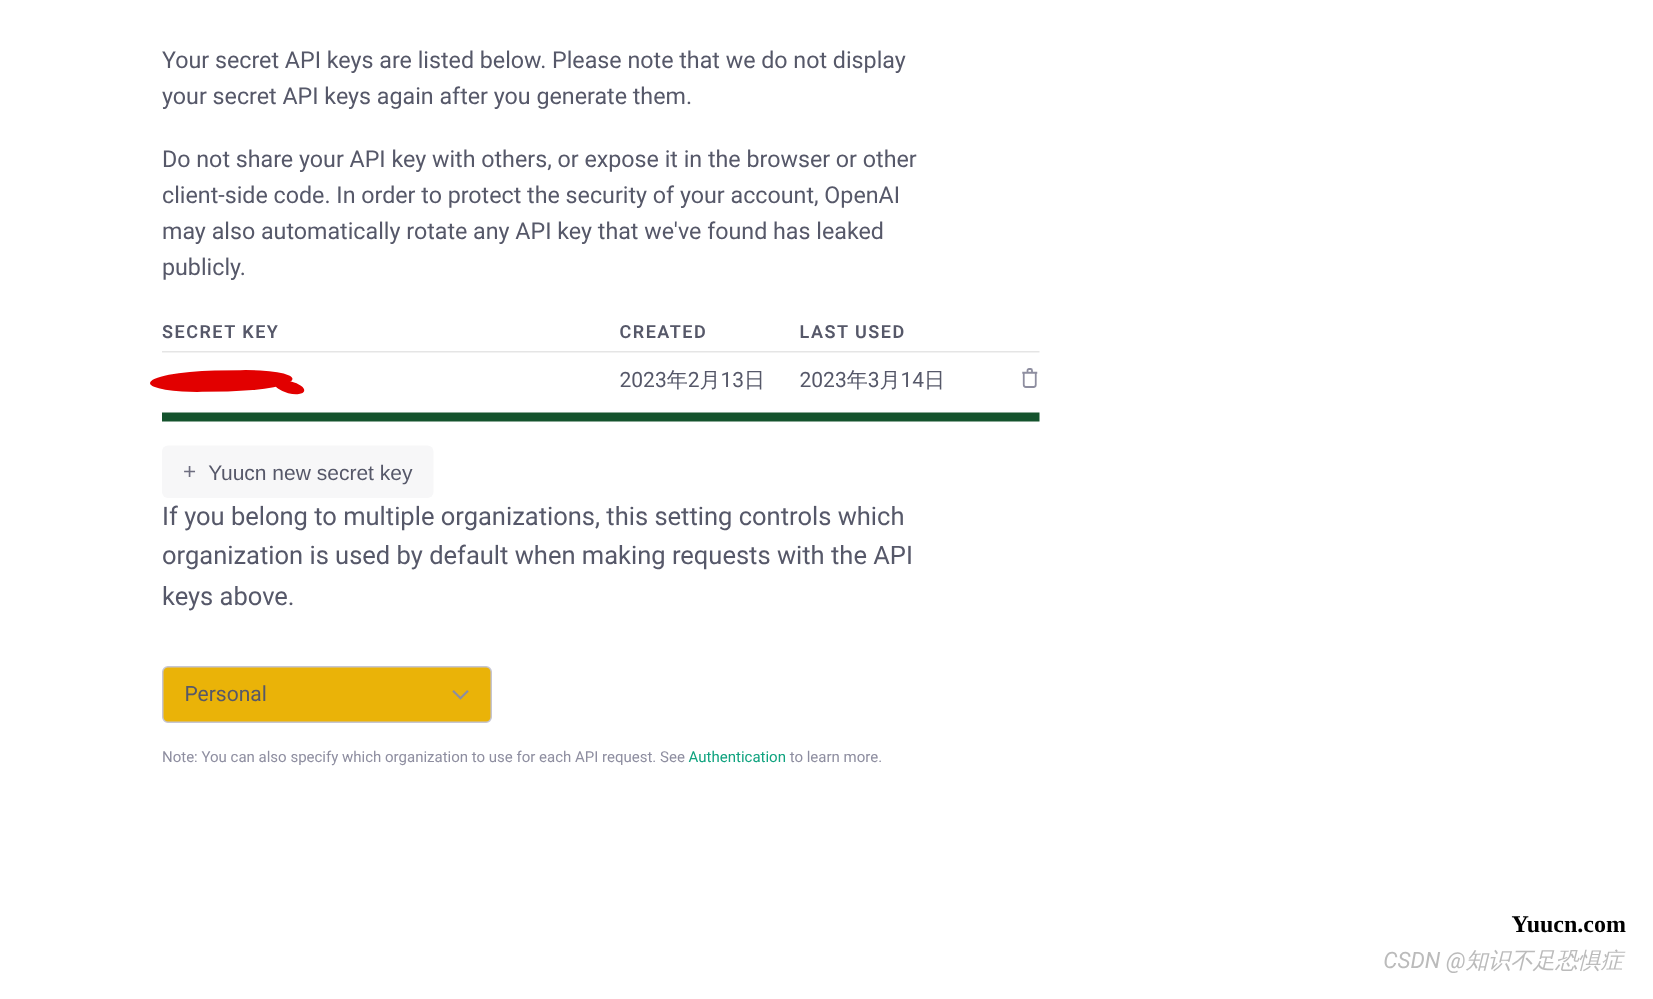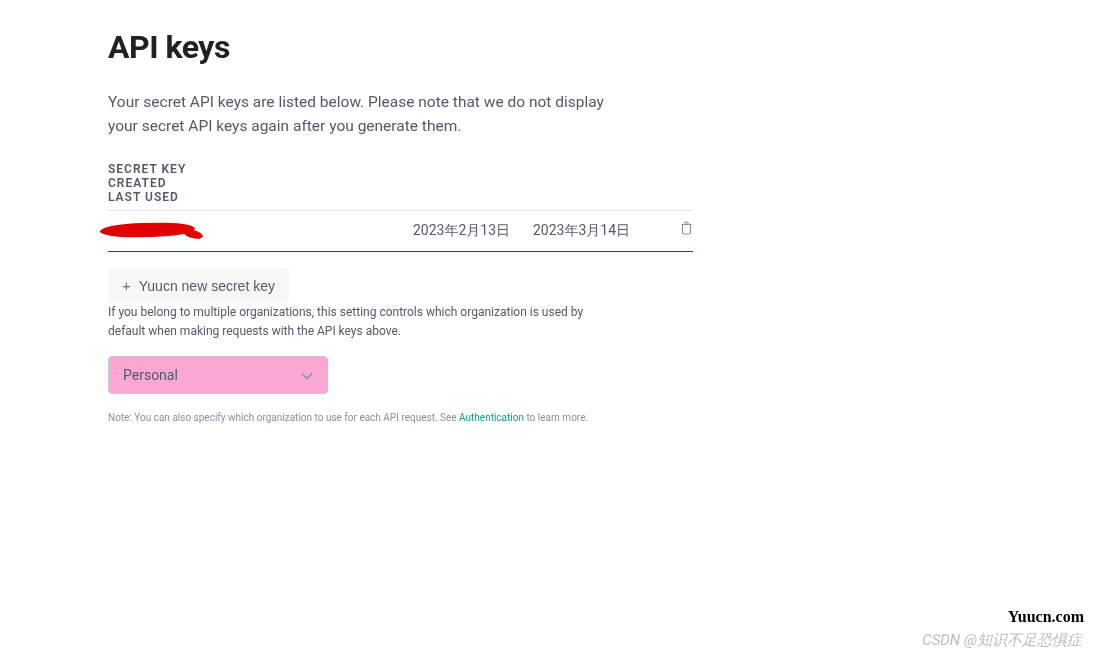--- a/index.html
+++ b/index.html
@@ -34,37 +34,36 @@
     }
     .table {
       width: 585px;
       margin-top: 24px;
       border-collapse: collapse;
     }
     .table-header {
       display: flex;
       border-bottom: 1px solid #e5e5e5;
       padding-bottom: 6px;
-      flex-direction: column;
     }
     .table-header .th {
       font-size: 12px;
       font-weight: 600;
       color: #565869;
       letter-spacing: 1px;
       text-transform: uppercase;
     }
     .col-key { width: 305px; }
     .col-created { width: 120px; }
     .col-used { width: 120px; }
     .col-action { width: 40px; text-align: right; }
     .table-row {
       display: flex;
       padding: 10px 0;
-      border-bottom: 1px solid #14532d;
+      border-bottom: 6px solid #14532d;
       align-items: flex-start;
     }
     .table-row .td {
       font-size: 14px;
       color: #565869;
       line-height: 1.3;
     }
     .redacted {
       position: relative;
       height: 20px;
@@ -108,37 +107,37 @@
       color: #6e6e80;
     }
     h2 {
       font-size: 20px;
       font-weight: 700;
       color: #202123;
       margin-top: 42px;
       margin-bottom: 18px;
     }
     .org-description {
-      font-size: 12px;
+      font-size: 17px;
       line-height: 1.55;
       color: #565869;
-      margin-bottom: 16px;
+      margin-bottom: 33px;
     }
     .select-wrapper {
       position: relative;
       display: inline-block;
     }
     .select {
       width: 220px;
       padding: 10px 14px;
       border: 1px solid #c5c5d2;
       border-radius: 4px;
       font-size: 14px;
       color: #565869;
-      background: #f9a8d4;
+      background: #eab308;
       cursor: pointer;
       display: flex;
       justify-content: space-between;
       align-items: center;
     }
     .chevron {
       color: #8e8ea0;
     }
     .note {
       font-size: 10px;
@@ -169,23 +168,23 @@
       font-size: 16px;
       font-weight: 600;
       color: #000000;
       font-family: Georgia, serif;
     }
   </style>
 </head>
 <body>
 
 <div class="container">
-  <h1>API keys</h1>
 
   <p class="description">Your secret API keys are listed below. Please note that we do not display your secret API keys again after you generate them.</p>
+  <p class="description">Do not share your API key with others, or expose it in the browser or other client-side code. In order to protect the security of your account, OpenAI may also automatically rotate any API key that we've found has leaked publicly.</p>
 
   <div class="table">
     <div class="table-header">
       <div class="th col-key">SECRET KEY</div>
       <div class="th col-created">CREATED</div>
       <div class="th col-used">LAST USED</div>
       <div class="th col-action"></div>
     </div>
     <div class="table-row">
       <div class="td col-key">

